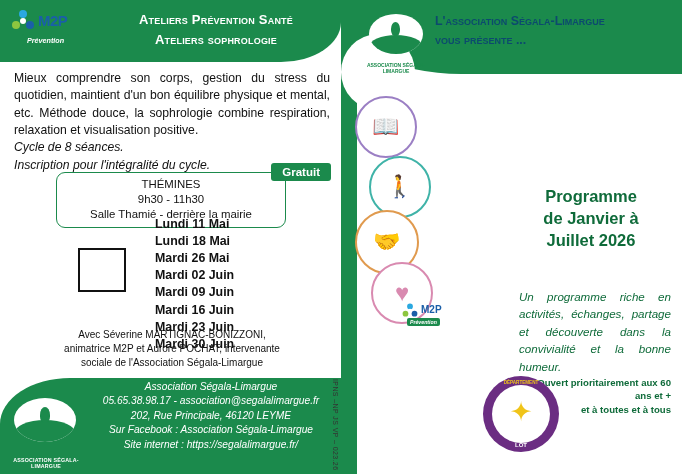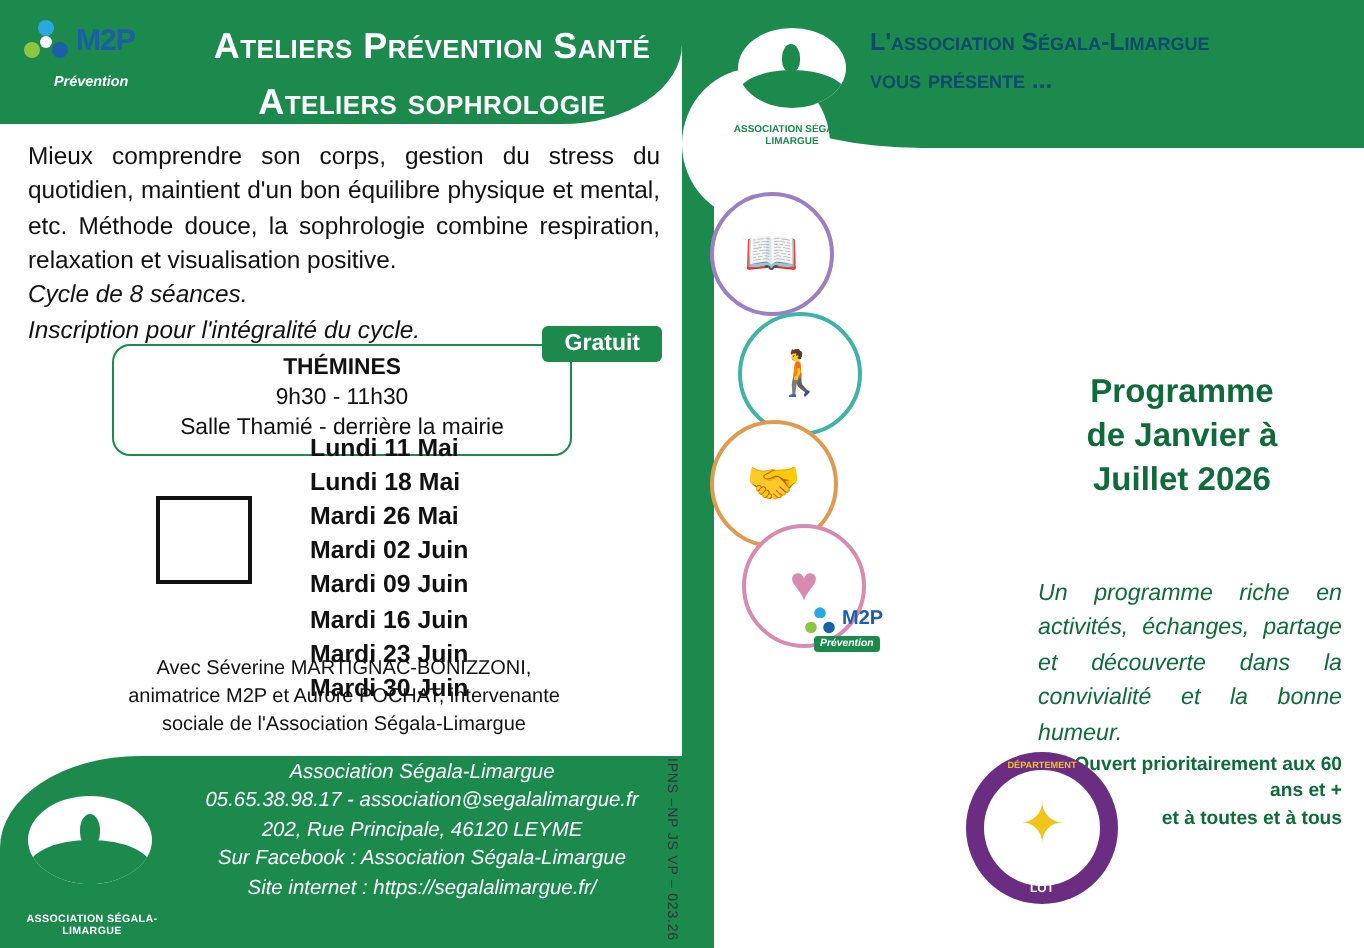--- a/index.html
+++ b/index.html
@@ -34,21 +34,21 @@
     width: 341px; height: 62px;
     background: #1b8a4c;
     border-bottom-right-radius: 60px 40px;
   }
   .header-title {
     position: absolute;
     left: 96px; top: 10px;
     width: 240px;
     color: #ffffff;
     font-weight: bold;
-    font-size: 18px;
+    font-size: 13px;
     text-align: center;
     line-height: 1.55;
     font-variant: small-caps;
     letter-spacing: .2px;
   }
   .m2p-logo {
     position: absolute;
     left: 8px; top: 4px;
     width: 84px; height: 50px;
   }
@@ -104,21 +104,21 @@
     left: 56px; top: 172px;
     width: 216px;
     border: 1.4px solid #1b8a4c;
     border-radius: 9px;
     padding: 4px 6px 6px;
     text-align: center;
     font-size: 11.4px;
     color: #111;
     line-height: 1.3;
   }
-  .themines-box .t1 { font-weight: bold; }
+  .themines-box .t1 { font-weight: normal; }
 
   .dates {
     position: absolute;
     left: 155px; top: 216px;
     font-size: 12.4px;
     font-weight: bold;
     color: #111;
     line-height: 1.38;
   }
   .date-square {

